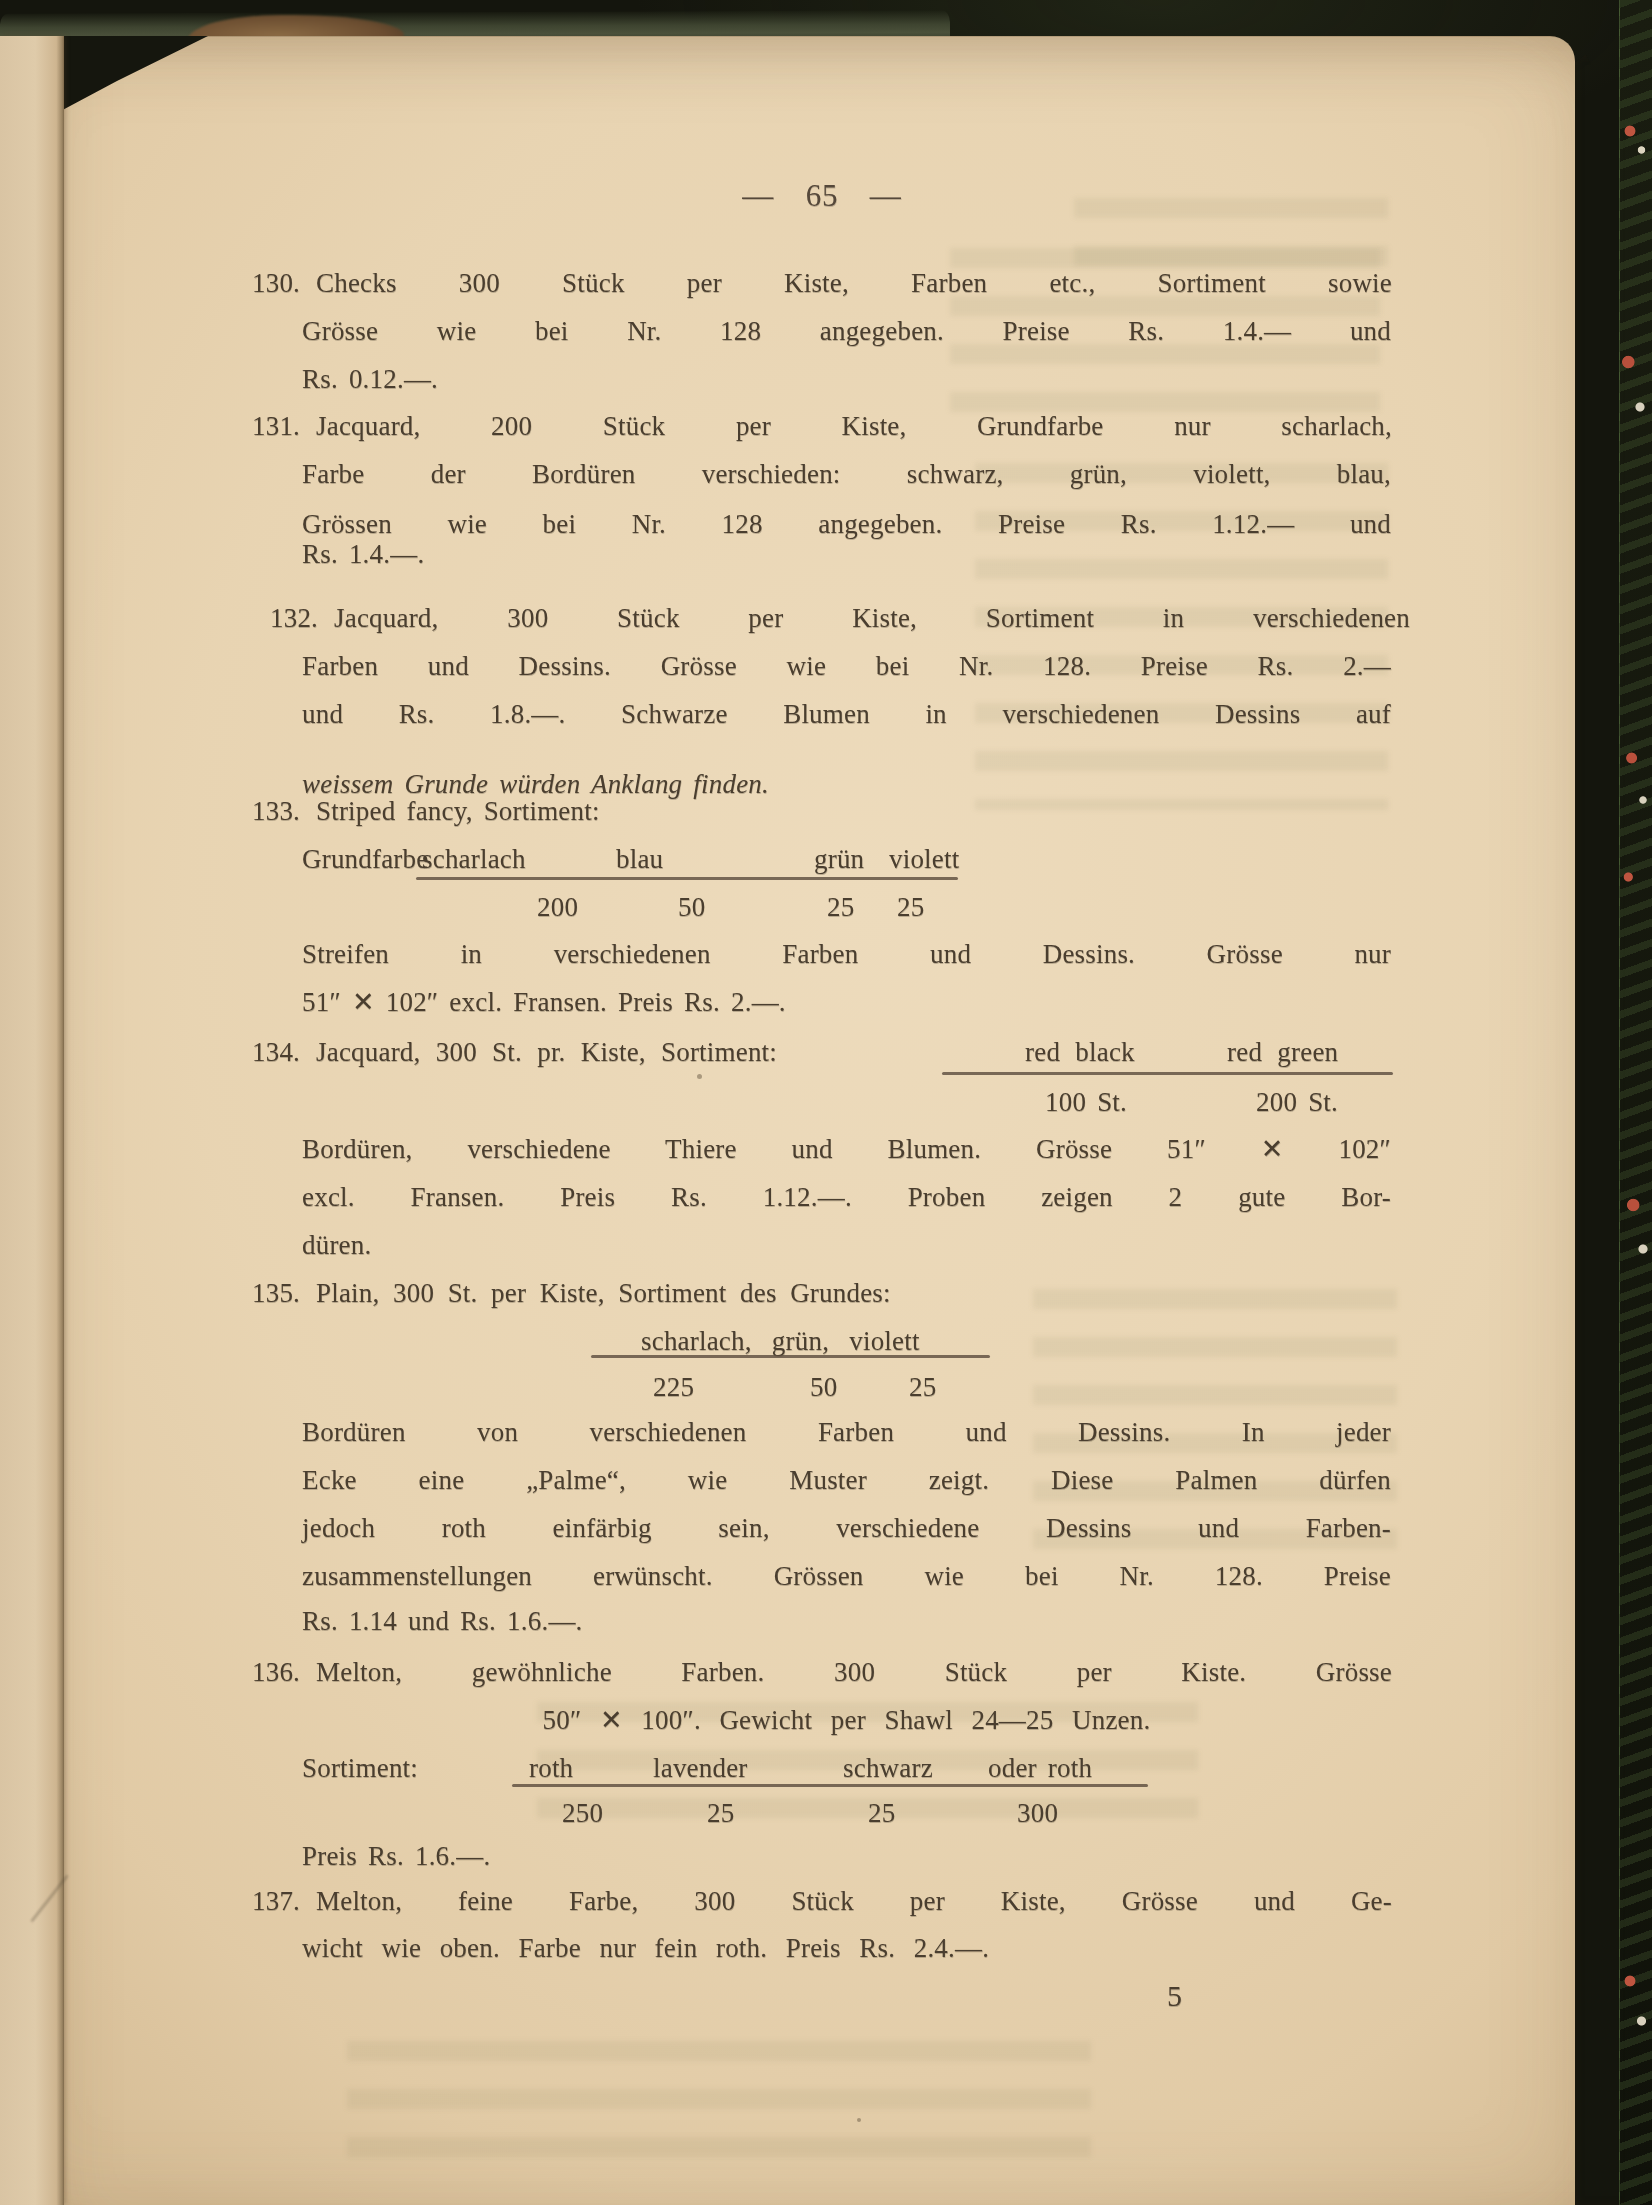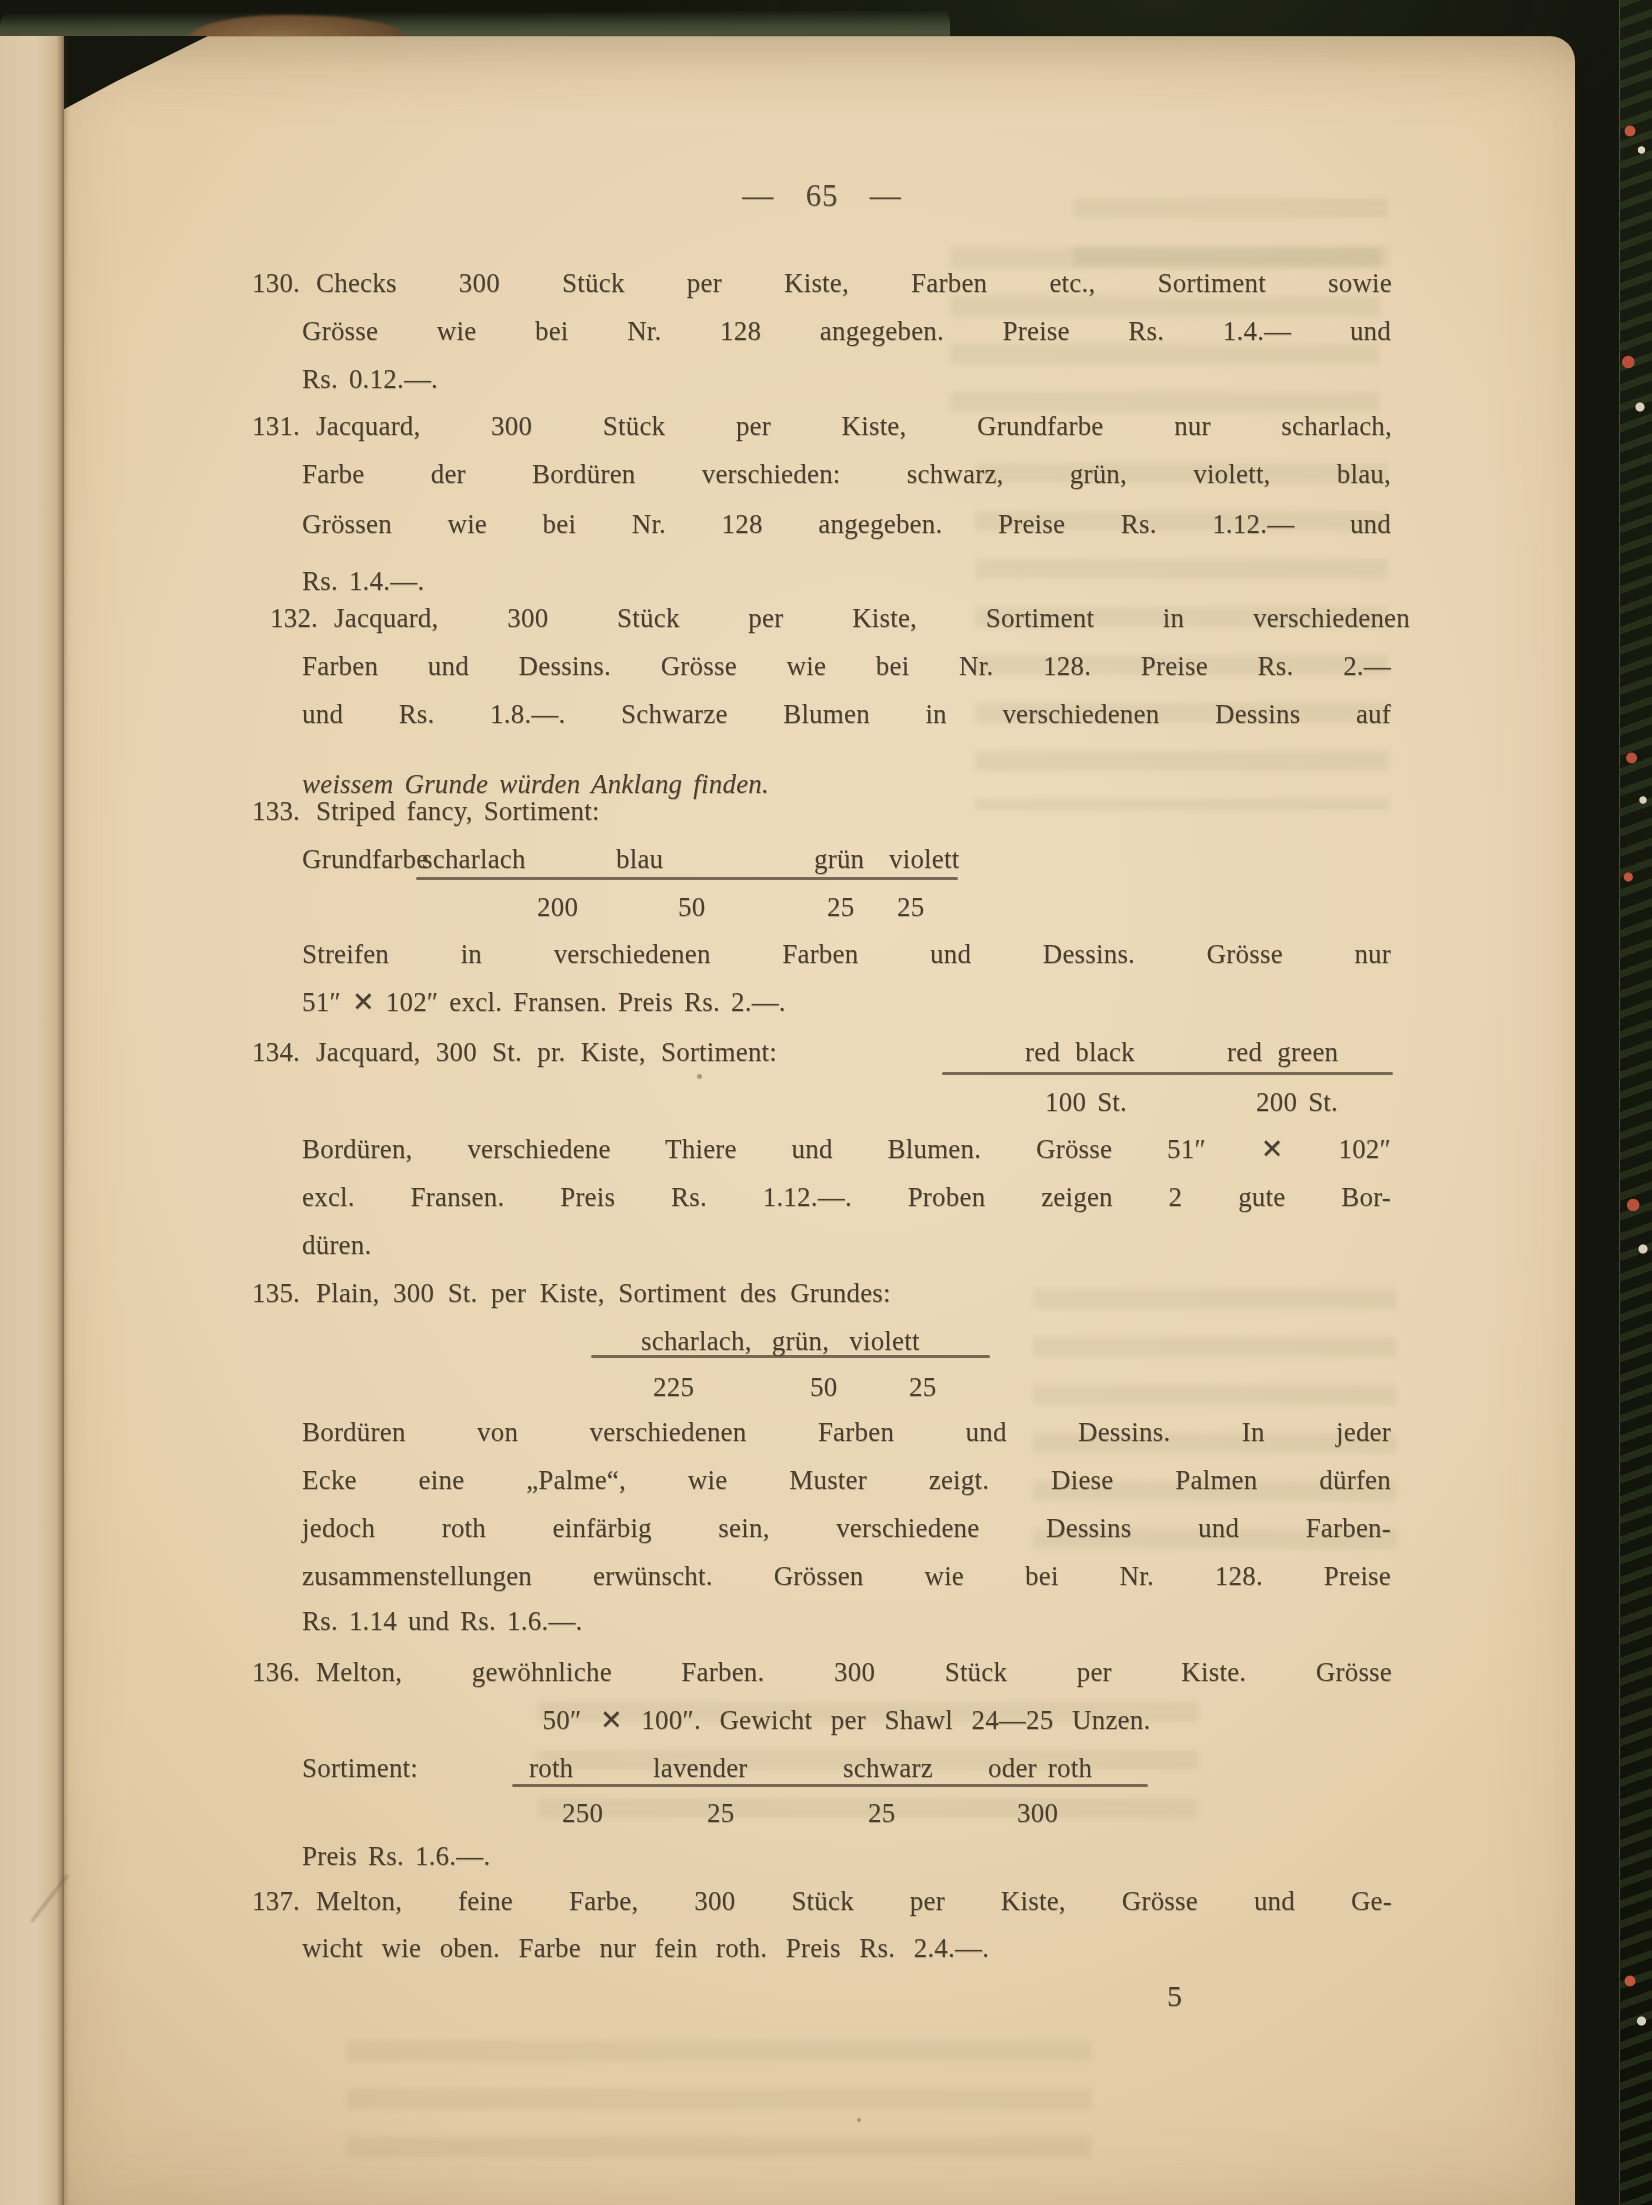--- a/index.html
+++ b/index.html
@@ -122,24 +122,24 @@
 <div class="speck" style="left:697px;top:1074px;width:5px;height:5px;"></div>
 <div class="speck" style="left:857px;top:2118px;width:4.1px;height:4.1px;"></div>
 <div class="penstroke"></div>
 
 <div class="pagehead">— 65 —</div>
 
 <div class="trow j" style="top:263px;"><span class="num">130.</span><span>Checks 300 Stück per Kiste, Farben etc., Sortiment sowie</span></div>
 <div class="trow cont j" style="top:311px;">Grösse wie bei Nr. 128 angegeben. Preise Rs. 1.4.— und</div>
 <div class="trow cont" style="top:359px;">Rs. 0.12.—.</div>
 
-<div class="trow j" style="top:406px;"><span class="num">131.</span><span>Jacquard, 300 Stück per Kiste, Grundfarbe nur scharlach,</span></div>
+<div class="trow j" style="top:406px;"><span class="num">131.</span><span>Jacquard, 200 Stück per Kiste, Grundfarbe nur scharlach,</span></div>
 <div class="trow cont j" style="top:454px;">Farbe der Bordüren verschieden: schwarz, grün, violett, blau,</div>
 <div class="trow cont j" style="top:504px;">Grössen wie bei Nr. 128 angegeben. Preise Rs. 1.12.— und</div>
-<div class="trow cont" style="top:561px;">Rs. 1.4.—.</div>
+<div class="trow cont" style="top:534px;">Rs. 1.4.—.</div>
 
 <div class="trow j" style="top:598px;margin-left:18px;"><span class="num">132.</span><span>Jacquard, 300 Stück per Kiste, Sortiment in verschiedenen</span></div>
 <div class="trow cont j" style="top:646px;">Farben und Dessins. Grösse wie bei Nr. 128. Preise Rs. 2.—</div>
 <div class="trow cont j" style="top:694px;">und Rs. 1.8.—. Schwarze Blumen in verschiedenen Dessins auf</div>
 <div class="trow cont" style="top:764px;font-style:italic;">weissem Grunde würden Anklang finden.</div>
 
 <div class="trow" style="top:791px;"><span class="num">133.</span><span>Striped fancy, Sortiment:</span></div>
 <div class="trow cont" style="top:839px;"><span>Grundfarbe</span><span class="abs" style="left:120px;">scharlach</span><span class="abs" style="left:314px;">blau</span><span class="abs" style="left:512px;">grün</span><span class="abs" style="left:587px;">violett</span></div>
 <div class="tablerule" style="left:416px;top:877px;width:542px;"></div>
 <div class="trow cont" style="top:887px;">

